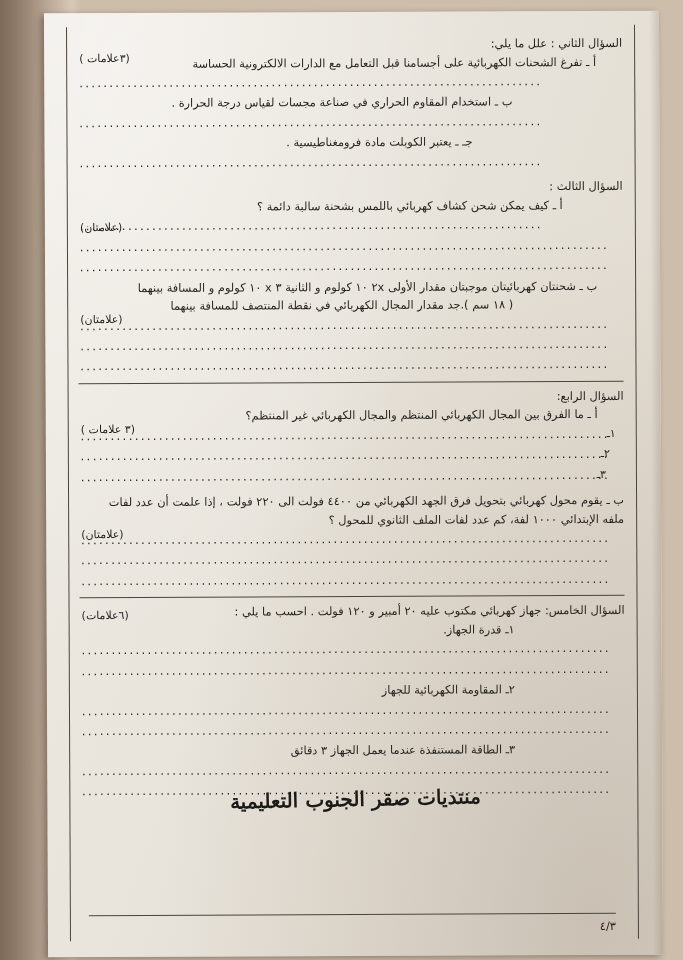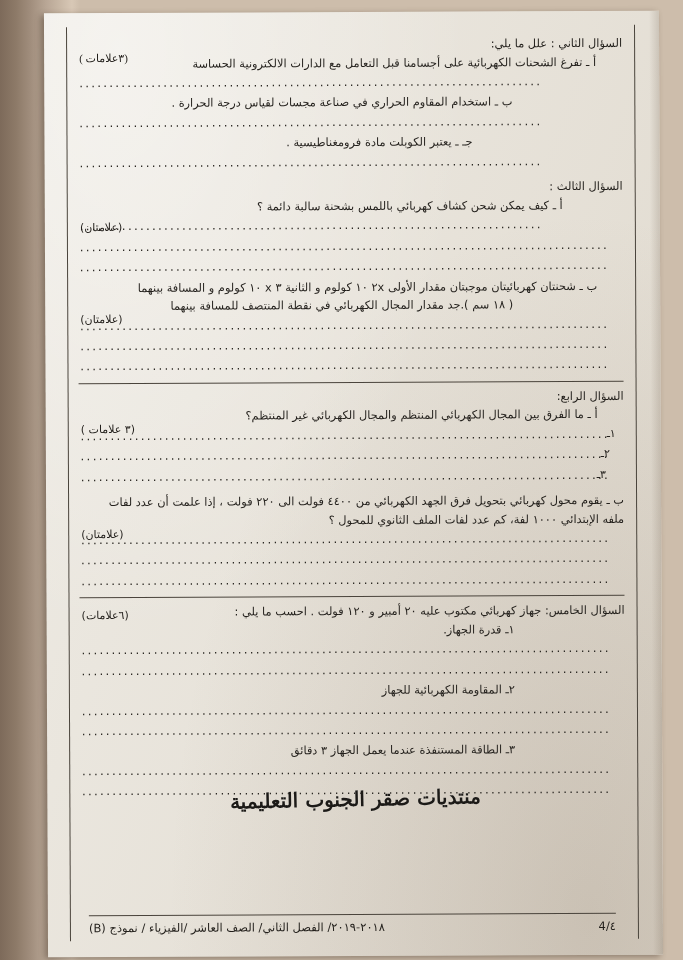--- a/index.html
+++ b/index.html
@@ -97,21 +97,21 @@
 
 <div class="page-bg"></div>
 
 <div class="sheet">
   <div class="inner">
     <div class="content">
 
       <div class="q-block">
         <div class="row">
           <div class="line">السؤال الثاني : علل ما يلي:</div>
-          <div class="marks" style="top:14px;font-family:Liberation Serif, serif;">(٣علامات )</div>
+          <div class="marks" style="top:14px;">(٣علامات )</div>
         </div>
         <div class="line ind1">أ ـ تفرغ الشحنات الكهربائية على أجسامنا قبل التعامل مع الدارات الالكترونية الحساسة</div>
         <div class="dots w-mid">...................................................................................................................</div>
         <div class="line ind3">ب ـ استخدام المقاوم الحراري في صناعة مجسات لقياس درجة الحرارة .</div>
         <div class="dots w-mid">...................................................................................................................</div>
         <div class="line ind4">جـ ـ يعتبر الكوبلت مادة فرومغناطيسية .</div>
         <div class="dots w-mid">...................................................................................................................</div>
       </div>
 
       <div class="spacer-sm"></div>
@@ -178,22 +178,21 @@
         <div class="dots w-full">....................................................................................................................................</div>
         <div class="line ind3">٢ـ المقاومة الكهربائية للجهاز</div>
         <div class="dots w-full">....................................................................................................................................</div>
         <div class="dots w-full">....................................................................................................................................</div>
         <div class="line ind3">٣ـ الطاقة المستنفذة عندما يعمل الجهاز ٣ دقائق</div>
         <div class="dots w-full">....................................................................................................................................</div>
         <div class="dots w-full">....................................................................................................................................</div>
       </div>
 
       <div class="footer">
-        <span>٤/4</span>
-        <span>٢٠١٨-٢٠١٩/ الفصل الثاني/ الصف العاشر /الفيزياء / نموذج (B)</span>
+        <span>٤/٣</span>
       </div>
 
     </div>
   </div>
 
   <div class="watermark">منتديات صقر الجنوب التعليمية</div>
   <div class="edgefold"></div>
 </div>
 
 </body></html>

